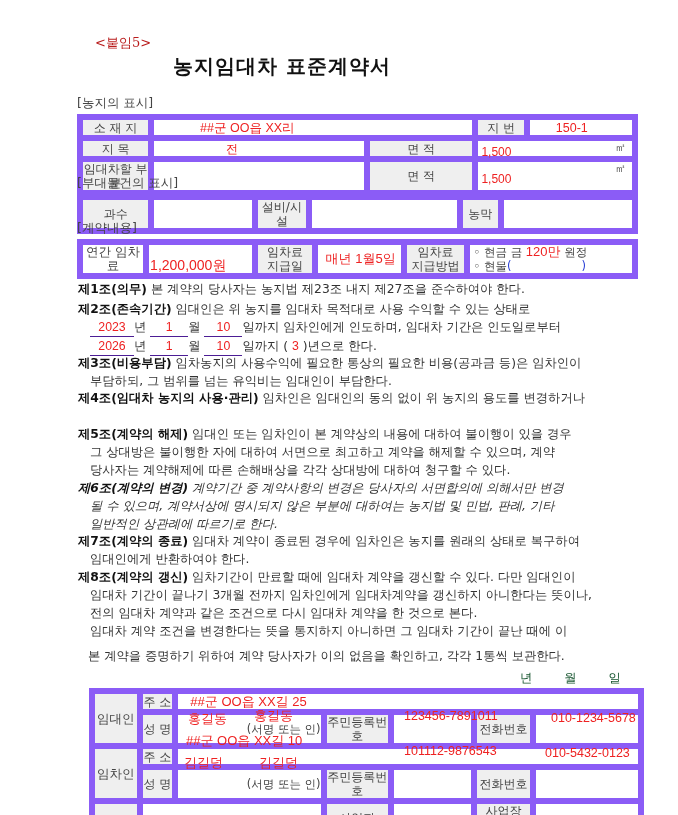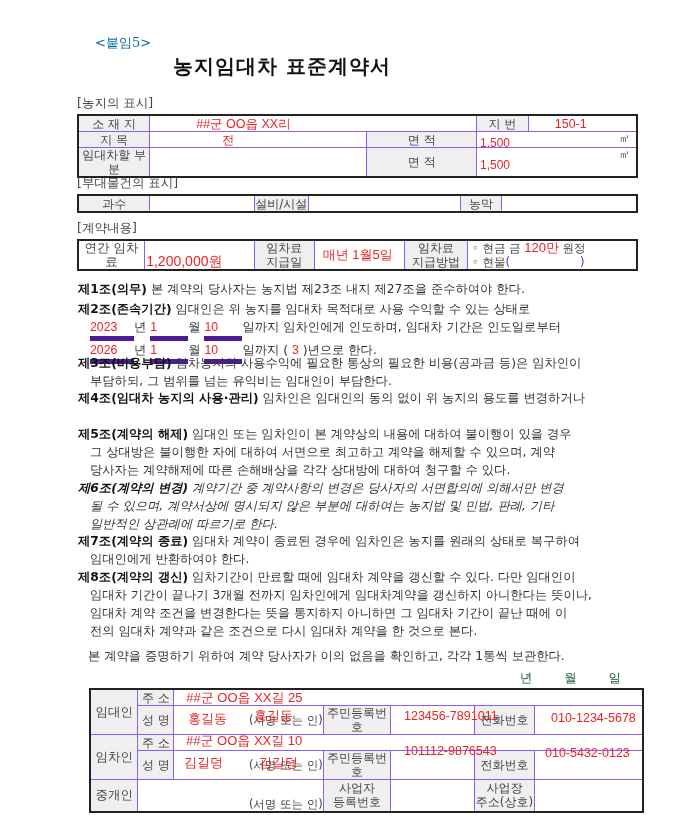--- a/index.html
+++ b/index.html
@@ -2,31 +2,31 @@
 <html><head>
 <meta charset="utf-8">
 <style>
   html, body { margin:0; padding:0; background:#ffffff; }
   body { width:678px; height:815px; position:relative; overflow:hidden;
          font-family:"DejaVu Sans","Liberation Sans",sans-serif; color:#222; }
   .abs { position:absolute; }
   .serif { font-family:"DejaVu Serif","Liberation Serif",serif; }
   .red { color:#ee2222; font-family:"Liberation Sans","DejaVu Sans",sans-serif; }
   .blue { color:#2a3fd6; }
-  .attach { left:95px; top:34px; font-size:13px; color:#0369a1; }
+  .attach { left:95px; top:34px; font-size:13px; color:#b91c1c; }
   .title { left:0; width:564px; top:53px; text-align:center; font-size:20px; font-weight:bold; letter-spacing:1px; color:#111; }
   .sec { font-size:12.5px; color:#444; }
   table.t { position:absolute; border-collapse:collapse; border:2px solid #222; }
-  table.t td { border:1px solid #8b5cf6; padding:0; height:15px; font-size:12px; line-height:14px; vertical-align:middle; }
+  table.t td { border:6px solid #8b5cf6; padding:0; height:15px; font-size:12px; line-height:14px; vertical-align:middle; }
   td.h { background:#efefef; text-align:center; color:#444; }
   td.v { background:#fff; }
   .clause { position:absolute; left:78px; width:552px; font-size:12.3px; line-height:18px; color:#333; text-align:justify; }
   .clause b { color:#111; font-weight:bold; }
   .indent { padding-left:12px; display:block; }
-  .ul { display:inline-block; border-bottom:5px solid #4c1d95; color:#ee2222; font-family:"Liberation Sans",sans-serif; }
+  .ul { display:inline-block; border-bottom:1px solid #4c1d95; text-align:center; color:#ee2222; font-family:"Liberation Sans",sans-serif; }
   .ov { position:absolute; color:#ee2222; font-family:"Liberation Sans","DejaVu Sans",sans-serif; font-size:12.5px; white-space:nowrap; }
   .small { font-size:11.5px; }
 </style>
 </head>
 <body>
 
 <div class="abs attach serif">&lt;붙임5&gt;</div>
 <div class="abs title">농지임대차 표준계약서</div>
 
 <div class="abs sec" style="left:77px;top:95px;">[농지의 표시]</div>
@@ -154,22 +154,22 @@
 </div>
 
 <div class="clause" style="top:532px;">
   <b>제7조(계약의 종료)</b><span> 임대차 계약이 종료된 경우에 임차인은 농지를 원래의 상태로 복구하여</span>
   <span class="indent">임대인에게 반환하여야 한다.</span>
 </div>
 
 <div class="clause" style="top:568px;">
   <b>제8조(계약의 갱신)</b><span> 임차기간이 만료할 때에 임대차 계약을 갱신할 수 있다. 다만 임대인이</span>
   <span class="indent">임대차 기간이 끝나기 3개월 전까지 임차인에게 임대차계약을 갱신하지 아니한다는 뜻이나,</span>
+  <span class="indent">전의 임대차 계약과 같은 조건으로 다시 임대차 계약을 한 것으로 본다.</span>
   <span class="indent">임대차 계약 조건을 변경한다는 뜻을 통지하지 아니하면 그 임대차 기간이 끝난 때에 이</span>
-  <span class="indent">전의 임대차 계약과 같은 조건으로 다시 임대차 계약을 한 것으로 본다.</span>
 </div>
 
 <div class="abs" style="left:88px;top:648px;width:545px;font-size:12.3px;color:#333;">본 계약을 증명하기 위하여 계약 당사자가 이의 없음을 확인하고, 각각 1통씩 보관한다.</div>
 <div class="abs" style="left:520px;top:670px;font-size:12.3px;color:#14532d;word-spacing:0;">
   <span>년</span><span style="display:inline-block;width:32px;"></span><span>월</span><span style="display:inline-block;width:32px;"></span><span>일</span>
 </div>
 
 <table class="t" style="left:89px;top:688px;width:555px;">
   <colgroup>
       <col style="width:48px">

